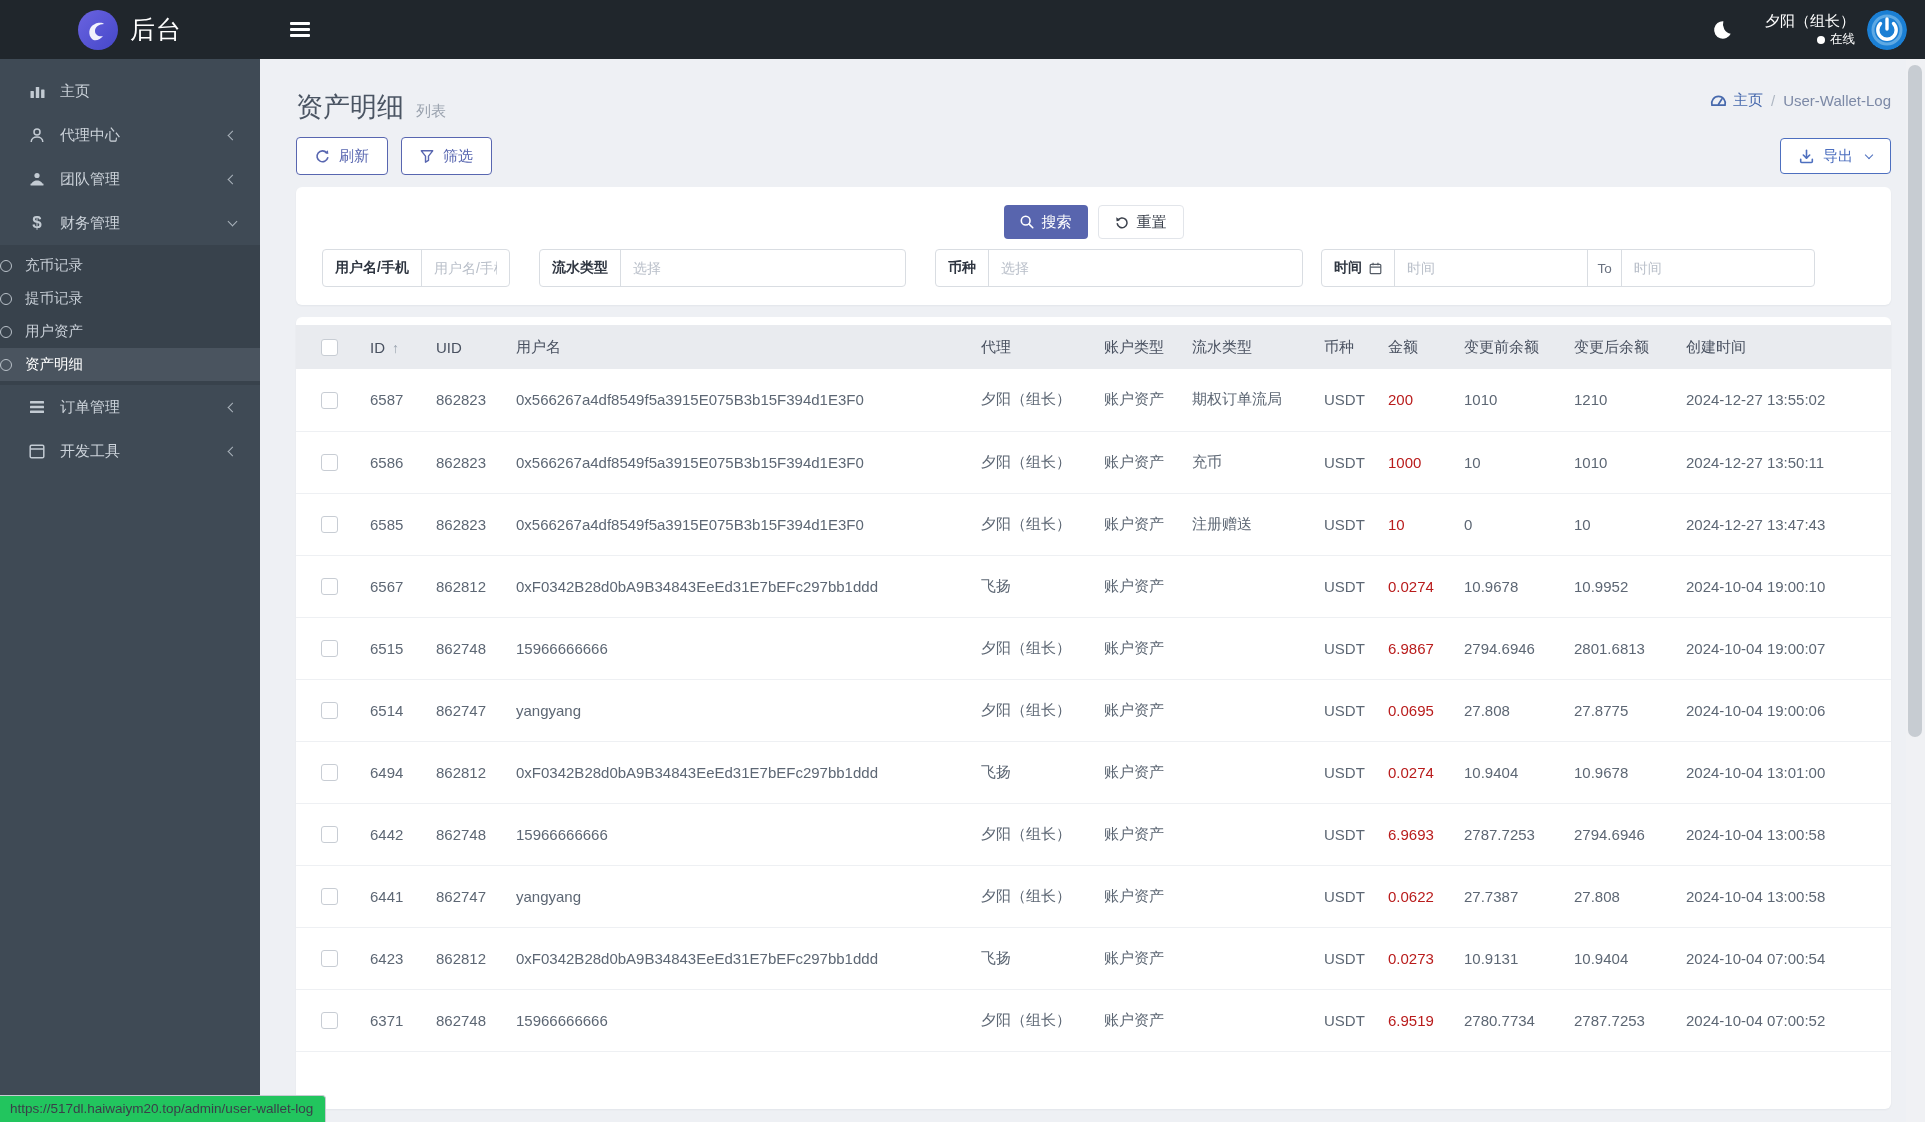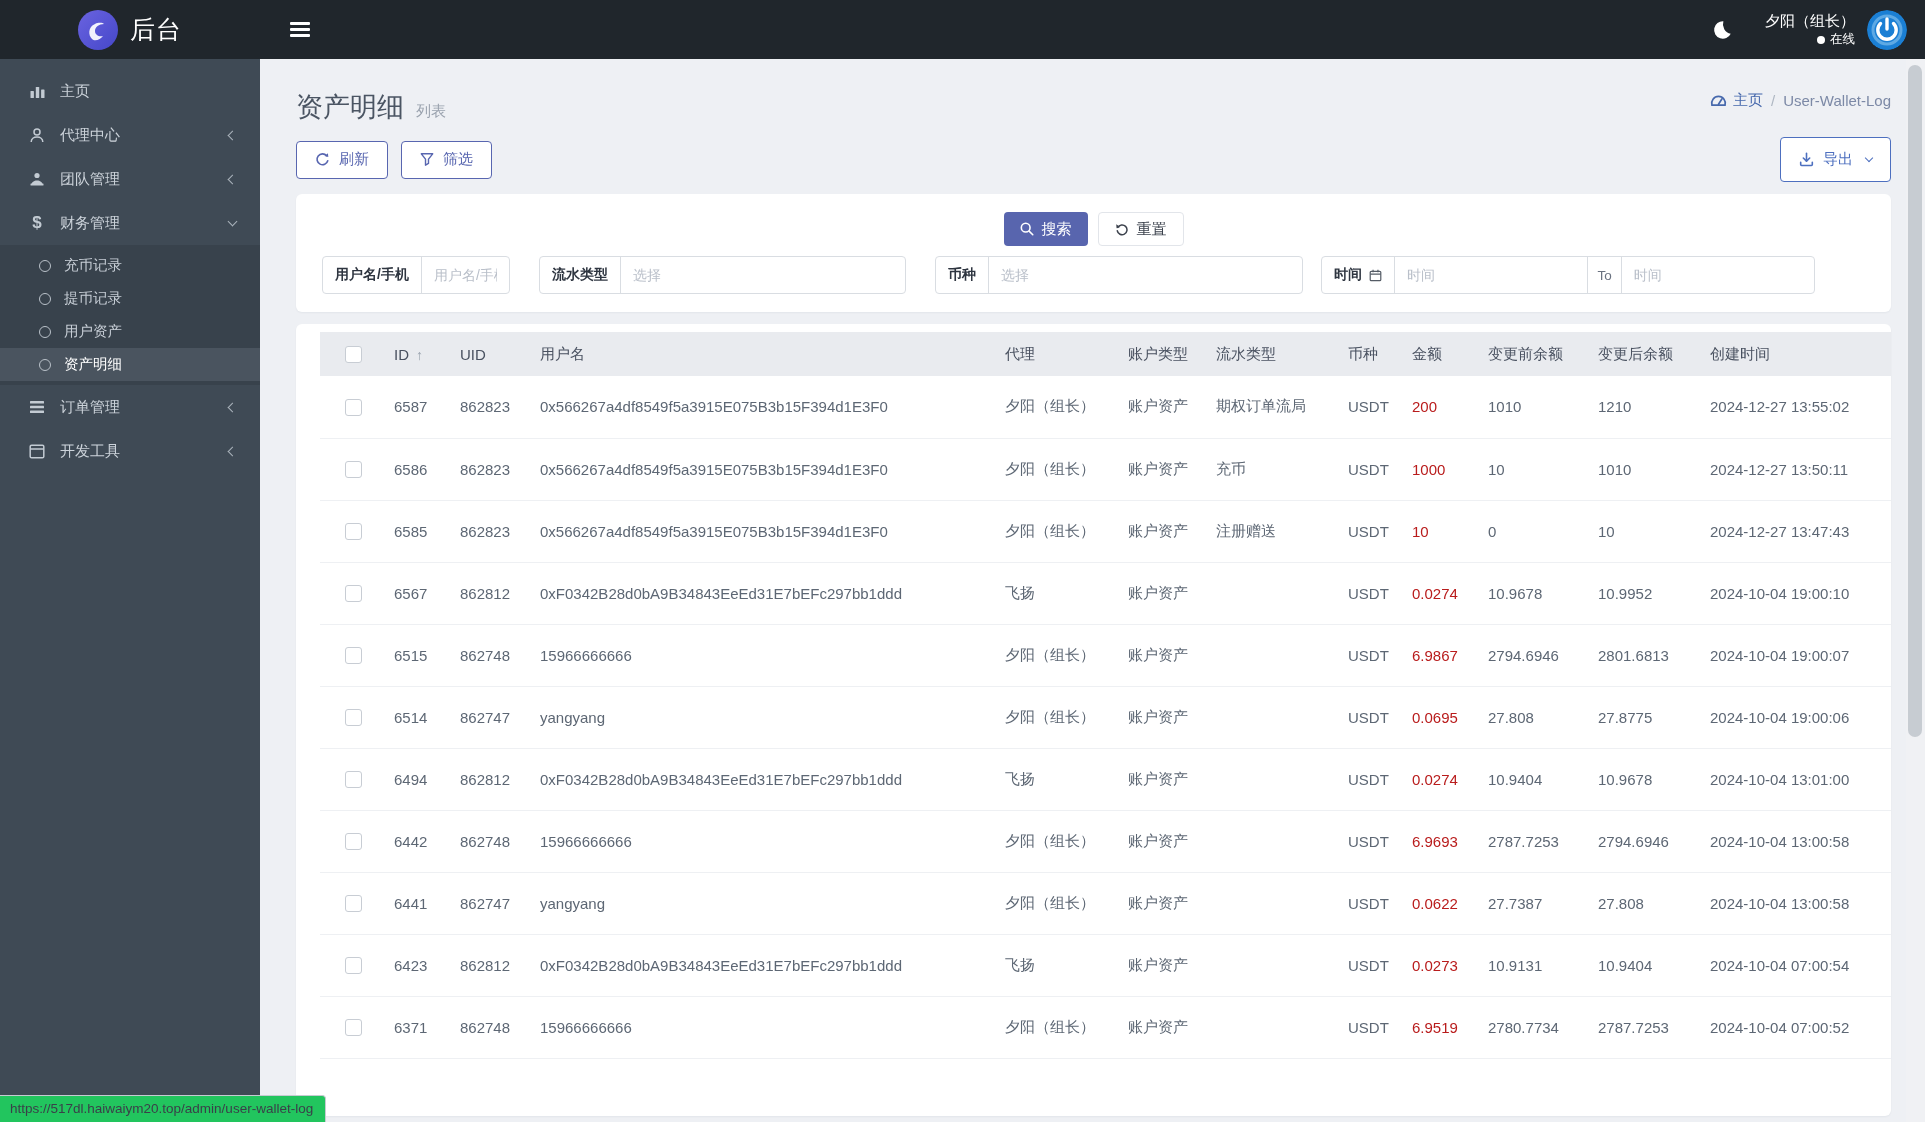--- a/index.html
+++ b/index.html
@@ -23,55 +23,55 @@
   
   .sidebar { position:absolute; left:0; top:59px; width:260px; height:1063px; background:#3f4a55; z-index:4; }
   .nav { padding-top:10px; }
   .nav-item { height:44px; display:flex; align-items:center; padding:0 24px 0 27px; color:#ccd3da; font-size:15px; cursor:pointer; }
   .nav-item .ico { width:20px; margin-right:13px; display:flex; justify-content:center; color:#c3cbd3; font-size:16px; }
   .nav-item .lbl { flex:1; }
   .chev { width:7px; height:7px; border-left:1.8px solid #aab3bc; border-bottom:1.8px solid #aab3bc; display:inline-block; }
   .chev.left { transform:rotate(45deg); }
   .chev.down { transform:rotate(-45deg); margin-top:-3px; }
   .submenu { background:#38424c; padding:4px 0; }
-  .sub-item { height:33px; display:flex; align-items:center; padding-left:39px; color:#c7ced6; font-size:14.5px; cursor:pointer; }
+  .sub-item { height:33px; display:flex; align-items:center; color:#c7ced6; font-size:14.5px; cursor:pointer; }
   .sub-item .circle { width:12px; height:12px; border:1.8px solid #b9c1c9; border-radius:50%; margin-right:13px; }
   .sub-item.active { background:#4a545f; color:#fff; }
 
   
   .content { position:absolute; left:260px; top:59px; width:1665px; height:1063px; padding:0 34px 0 36px; }
   .page-head { display:flex; align-items:center; margin-top:28px; height:40px; }
   .page-title { font-size:27px; color:#4b5563; font-weight:500; }
   .page-sub { font-size:15px; color:#99a1ad; margin-left:12px; padding-top:8px; }
   .breadcrumb { margin-left:auto; display:flex; align-items:center; gap:8px; font-size:15px; margin-top:-14px; }
   .bc-home { color:#4668ac; display:flex; align-items:center; gap:6px; text-decoration:none; cursor:pointer; }
   .bc-sep { color:#aeb6c2; }
   .bc-current { color:#7c89a6; }
 
   .toolbar { display:flex; align-items:center; margin-top:10px; }
   .btn-outline { height:38px; border:1px solid #5866b0; color:#5866b0; background:#fff; border-radius:4px; font-size:15px; padding:0 18px; display:inline-flex; align-items:center; gap:9px; margin-right:13px; cursor:pointer; font-family:inherit; }
-  .btn-export { margin-left:auto; margin-right:0; height:45px; border-color:#4d6fbf; color:#4d6fbf; gap:9px; }
+  .btn-export { margin-left:auto; margin-right:0; height:36px; border-color:#4d6fbf; color:#4d6fbf; gap:9px; }
   .btn-export .chev { border-color:#4d6fbf; width:6px; height:6px; margin-left:4px; }
 
   .card { background:#fff; border-radius:6px; box-shadow:0 1px 2px rgba(20,30,50,.05); }
   .filter-card { margin-top:12px; padding:18px 26px; }
   .filter-btns { display:flex; align-items:center; gap:10px;justify-content:center; }
   .btn-primary { height:34px; background:#5865ae; color:#fff; border:none; border-radius:4px; font-size:15px; padding:0 16px; display:inline-flex; align-items:center; gap:8px; cursor:pointer; font-family:inherit; }
   .btn-plain { height:34px; background:#fff; color:#3c424d; border:1px solid #e2e5ea; border-radius:4px; font-size:15px; padding:0 16px; display:inline-flex; align-items:center; gap:8px; cursor:pointer; font-family:inherit; }
   .filter-fields { display:flex; margin-top:10px; }
   .fgroup { display:flex; height:38px; border:1px solid #d9dde2; border-radius:4px; overflow:hidden; background:#fff; }
   .fgroup .flabel { display:flex; align-items:center; gap:7px; padding:0 12px; font-size:14px; font-weight:bold; color:#2e3540; border-right:1px solid #d9dde2; white-space:nowrap; }
   .fgroup input { border:none; outline:none; padding:0 12px; font-size:14px; color:#444; flex:1; min-width:0; font-family:inherit; background:transparent; }
   .fgroup input::placeholder { color:#b9bfc9; }
   .fgroup .to-seg { display:flex; align-items:center; padding:0 9px; font-size:13.5px; color:#6a7280; border-left:1px solid #d9dde2; border-right:1px solid #d9dde2; }
   .g1 { width:188px; } .g2 { width:367px; margin-left:29px; } .g3 { width:368px; margin-left:29px; } .g4 { width:494px; margin-left:18px; }
 
   
   .table-card { margin-top:12px; padding-top:8px; height:792px; overflow:hidden; }
-  table { width:100%; border-collapse:collapse; table-layout:fixed;margin-left:24px; }
+  table { width:100%; border-collapse:collapse; table-layout:fixed; }
   thead th { background:#e9ebef; height:44px; font-size:15px; font-weight:500; color:#495160; text-align:left; padding:0 8px 0 10px; white-space:nowrap; }
   thead th.c-check { text-align:center; }
   tbody td { height:62px; font-size:15px; color:#5d6774; padding:0 8px 0 10px; border-bottom:1px solid #eef0f3; white-space:nowrap; overflow:hidden; }
   tbody td.c-check { text-align:center; }
   tbody td:nth-child(9) { color:#b91c1c; }
   .checkbox { width:17px; height:17px; border:1px solid #c8cdd4; border-radius:3px; background:#fff; display:inline-block; vertical-align:middle; cursor:pointer; }
   .sort-arrow { color:#98a1ad; margin-left:7px; font-size:14px; }
 
   
   .scrollbar { position:absolute; right:0; top:59px; width:19px; height:1063px; background:#f0f1f4; z-index:6; }

